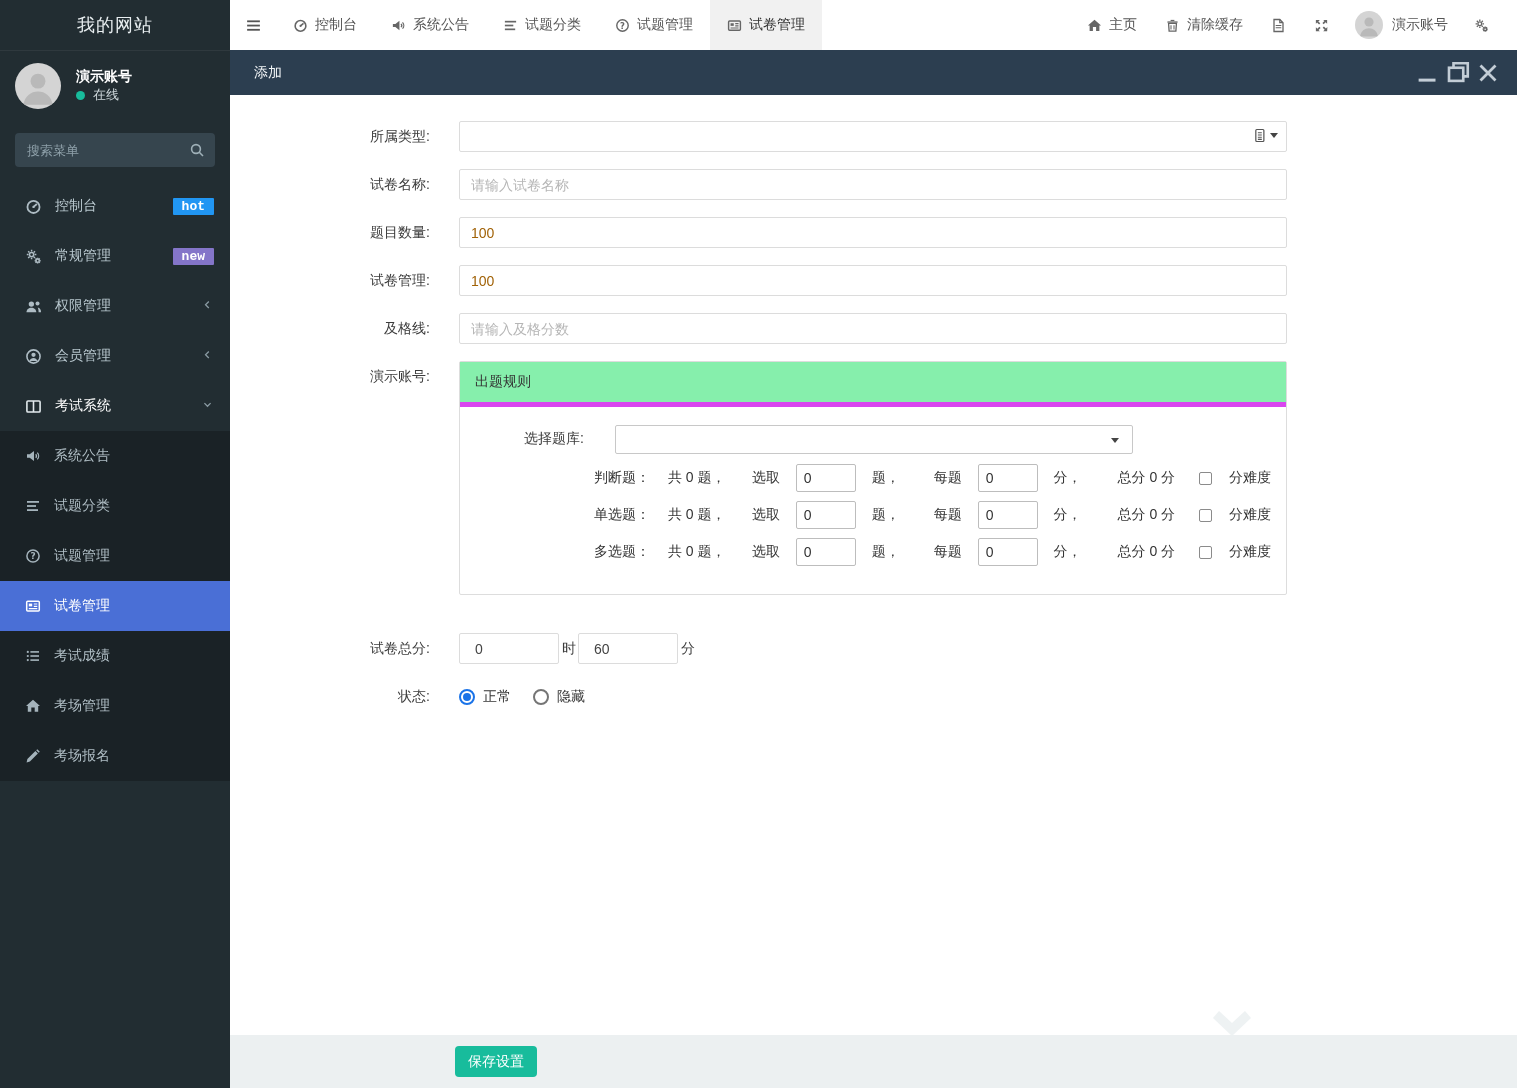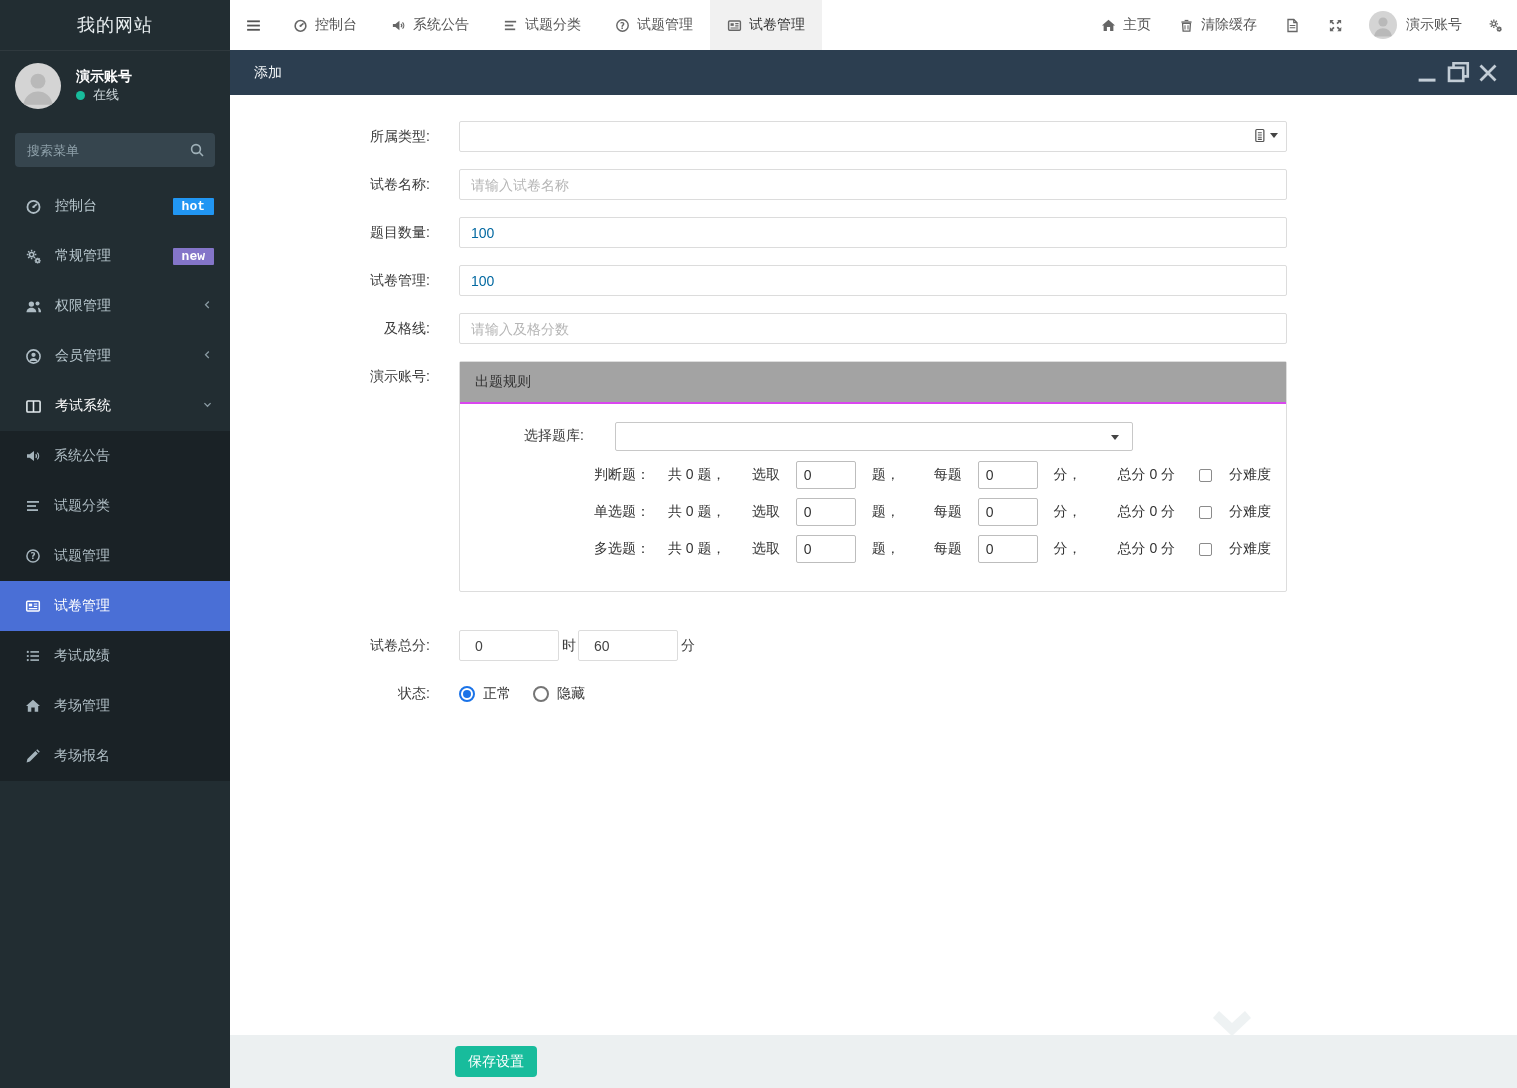--- a/index.html
+++ b/index.html
@@ -38,48 +38,48 @@
   .sub-item.active { background:#4a6fd6; color:#fff; }
   .sub-item.active .mi { color:#fff; }
 
   
   .navbar { position:absolute; left:230px; top:0; right:0; height:50px; background:#fff; display:flex; align-items:stretch; z-index:4; }
   .nav-left { display:flex; align-items:stretch; }
   .nav-burger { width:46px; display:flex; align-items:center; justify-content:center; color:#555; cursor:pointer; }
   .nav-tab { display:flex; align-items:center; padding:0 17px; color:#555; cursor:pointer; font-size:14px; }
   .nav-tab .mi { width:15px; height:15px; margin-right:7px; color:#666; }
   .nav-tab.active { background:#f1f1f1; color:#333; }
-  .nav-right { margin-left:auto; display:flex; align-items:center; }
+  .nav-right { margin-left:auto; display:flex; align-items:center; padding-right:14px; }
   .nav-link { display:flex; align-items:center; color:#555; padding:0 14px; cursor:pointer; height:50px; }
   .nav-link .mi { width:15px; height:15px; color:#666; }
   .nav-link .nl-text { margin-left:7px; }
   .avatar-sm { width:28px; height:28px; border-radius:50%; background:#d4d4d4; position:relative; overflow:hidden; flex:none; }
   .nav-user { display:flex; align-items:center; padding:0 12px; cursor:pointer; color:#555; }
   .nav-user .nl-text { margin-left:9px; }
 
   
   .titlebar { position:absolute; left:230px; top:50px; right:0; height:45px; background:#2c3e50; color:#fff; display:flex; align-items:center; padding:0 14px 0 24px; z-index:3; }
   .tb-title { font-size:14px; color:#f2f5f7; }
   .tb-controls { margin-left:auto; display:flex; align-items:center; }
   .tb-btn { width:30px; height:30px; display:flex; align-items:center; justify-content:center; color:#c3cdd6; cursor:pointer; }
 
   
   .content { position:absolute; left:230px; top:95px; right:0; bottom:53px; background:#fff; overflow:hidden; padding-top:26px; }
   .form-row { display:flex; margin-bottom:17px; }
   .f-label { width:200px; text-align:right; padding-top:7px; color:#3c3c3c; flex:none; }
   .f-ctrl { margin-left:29px; width:828px; }
-  .tin { width:100%; height:31px; border:1px solid #dcdcdc; border-radius:2px; padding:0 11px; font-size:14px; color:#0369a1; outline:none; font-family:inherit; background:#fff; }
+  .tin { width:100%; height:31px; border:1px solid #dcdcdc; border-radius:2px; padding:0 11px; font-size:14px; color:#a16207; outline:none; font-family:inherit; background:#fff; }
   .tin::placeholder { color:#b6b6b6; }
   .sel-wrap { position:relative; }
   .sel-icon { position:absolute; right:9px; top:7px; display:flex; align-items:center; color:#555; }
   .sel-icon .caret { margin-left:2px; }
   .caret { width:0; height:0; border-left:4px solid transparent; border-right:4px solid transparent; border-top:5px solid #444; display:inline-block; }
 
   .panel { border:1px solid #ddd; border-radius:2px; }
-  .panel-head { background:#a3a3a3; border-bottom:2px solid #d946ef; padding:11px 15px; color:#333; }
+  .panel-head { background:#86efac; border-bottom:5px solid #d946ef; padding:11px 15px; color:#333; }
   .panel-body { padding:18px 15px 28px 0; }
   .bank-row { display:flex; margin-bottom:10px; }
   .bank-label { width:124px; text-align:right; padding-top:5px; color:#3c3c3c; flex:none; }
   .bank-select { margin-left:31px; width:518px; height:29px; border:1px solid #c8c8c8; border-radius:2px; position:relative; background:#fff; cursor:pointer; }
   .bank-select .caret { position:absolute; right:13px; top:12px; }
   .rules { padding-left:134px; color:#333; }
   .rules .sum-line { line-height:24px; margin-top:8px; }
   .rule-row { display:flex; align-items:center; margin-top:9px;justify-content:space-between; }
   .rr-name { width:62px; }
   .rr-total { width:72px; }

